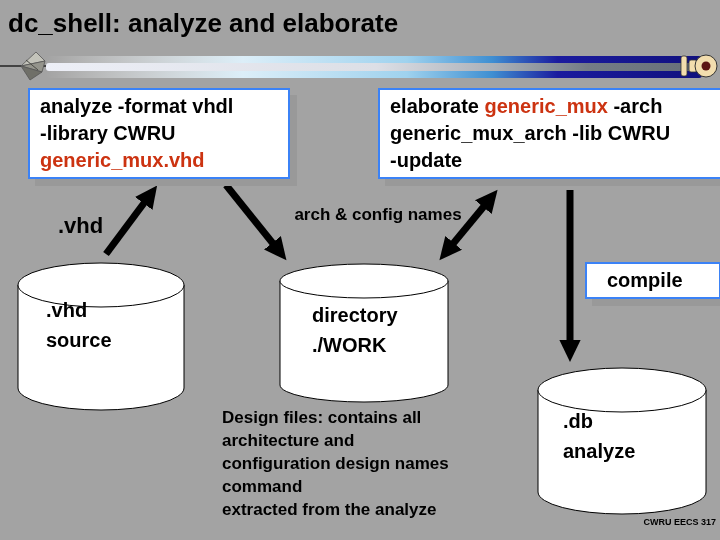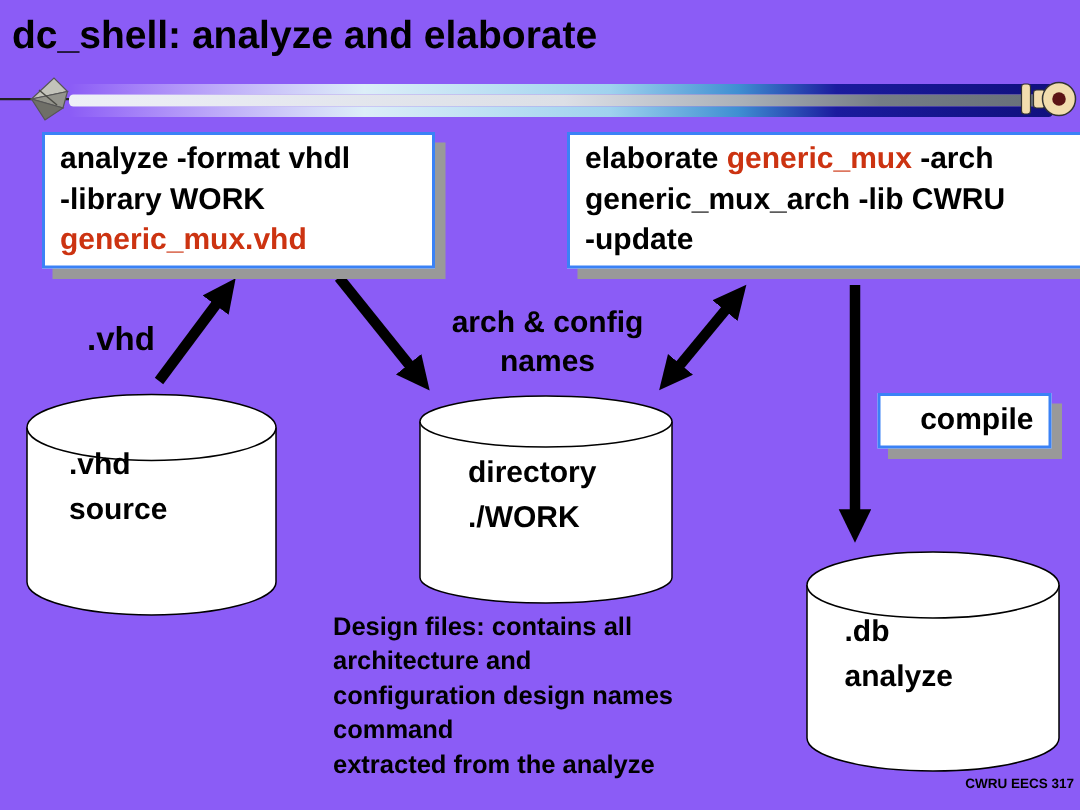--- a/index.html
+++ b/index.html
@@ -1,38 +1,38 @@
 <!DOCTYPE html>
 <html><head>
 <meta charset="utf-8">
 <style>
   html,body { margin:0; padding:0; background:#fff; }
   .slide {
-    position:relative; width:720px; height:540px; background:#8b5cf6;
+    position:relative; width:720px; height:540px; background:#a3a3a3;
     font-family:"Liberation Sans", sans-serif; font-weight:bold; color:#000;
     overflow:hidden;
   }
   .title {
     position:absolute; left:8px; top:8px; font-size:26px; letter-spacing:0;
     white-space:nowrap;
   }
   svg.layer { position:absolute; left:0; top:0; width:720px; height:540px; }
   .box {
     position:absolute; background:#fff; border:2px solid #3b82f6;
     box-shadow:7px 7px 0 #999999; font-size:20px; line-height:27px;
   }
   .box-analyze { left:28px; top:88px; width:238px; padding:3px 10px; }
   .box-elaborate { left:330px; top:88px; width:334px; padding:3px 10px;margin-left:48px; }
-  .box-compile { left:585px; top:262px; width:92px; padding:3px 10px;
-                 text-align:right; }
+  .box-compile { left:585px; top:262px; width:92px; padding:3px 20px;
+                 text-align:left; }
   .red { color:#cc3311; }
   .lbl { position:absolute; white-space:nowrap; }
   .lbl-vhd { left:58px; top:213px; font-size:22px; }
-  .lbl-archconfig { left:275px; top:202px; width:180px; text-align:center;
-                    font-size:20px; line-height:26px; white-space:normal; }
+  .lbl-archconfig { left:288px; top:202px; width:180px; text-align:center;
+                    font-size:17px; line-height:26px; white-space:normal; }
   .cyl-text { position:absolute; font-size:20px; line-height:30px; }
   .cyl-text-left  { left:46px;  top:295px; }
   .cyl-text-mid   { left:312px; top:300px; }
   .cyl-text-right { left:563px; top:406px; }
   .note { position:absolute; left:222px; top:406px; font-size:17px;
           line-height:23px; }
   .footer { position:absolute; right:4px; top:517px; font-size:9px;margin-left:24px; }
 </style>
 </head>
 <body>
@@ -98,21 +98,21 @@
       <line x1="226" y1="185" x2="279" y2="251" marker-end="url(#ah)"></line>
       <line x1="447" y1="251" x2="490" y2="199" marker-start="url(#ah)" marker-end="url(#ah)"></line>
       <line x1="570" y1="190" x2="570" y2="350" marker-end="url(#ah)"></line>
     </g>
   </svg>
 
   <div class="title">dc_shell: analyze and elaborate</div>
 
   <div class="box box-analyze">
     <div>analyze -format vhdl</div>
-    <div>-library WORK</div>
+    <div>-library CWRU</div>
     <div class="red">generic_mux.vhd</div>
   </div>
 
   <div class="box box-elaborate">
     <div><span>elaborate</span> <span class="red">generic_mux</span> <span>-arch</span></div>
     <div>generic_mux_arch -lib CWRU</div>
     <div>-update</div>
   </div>
 
   <div class="box box-compile">

